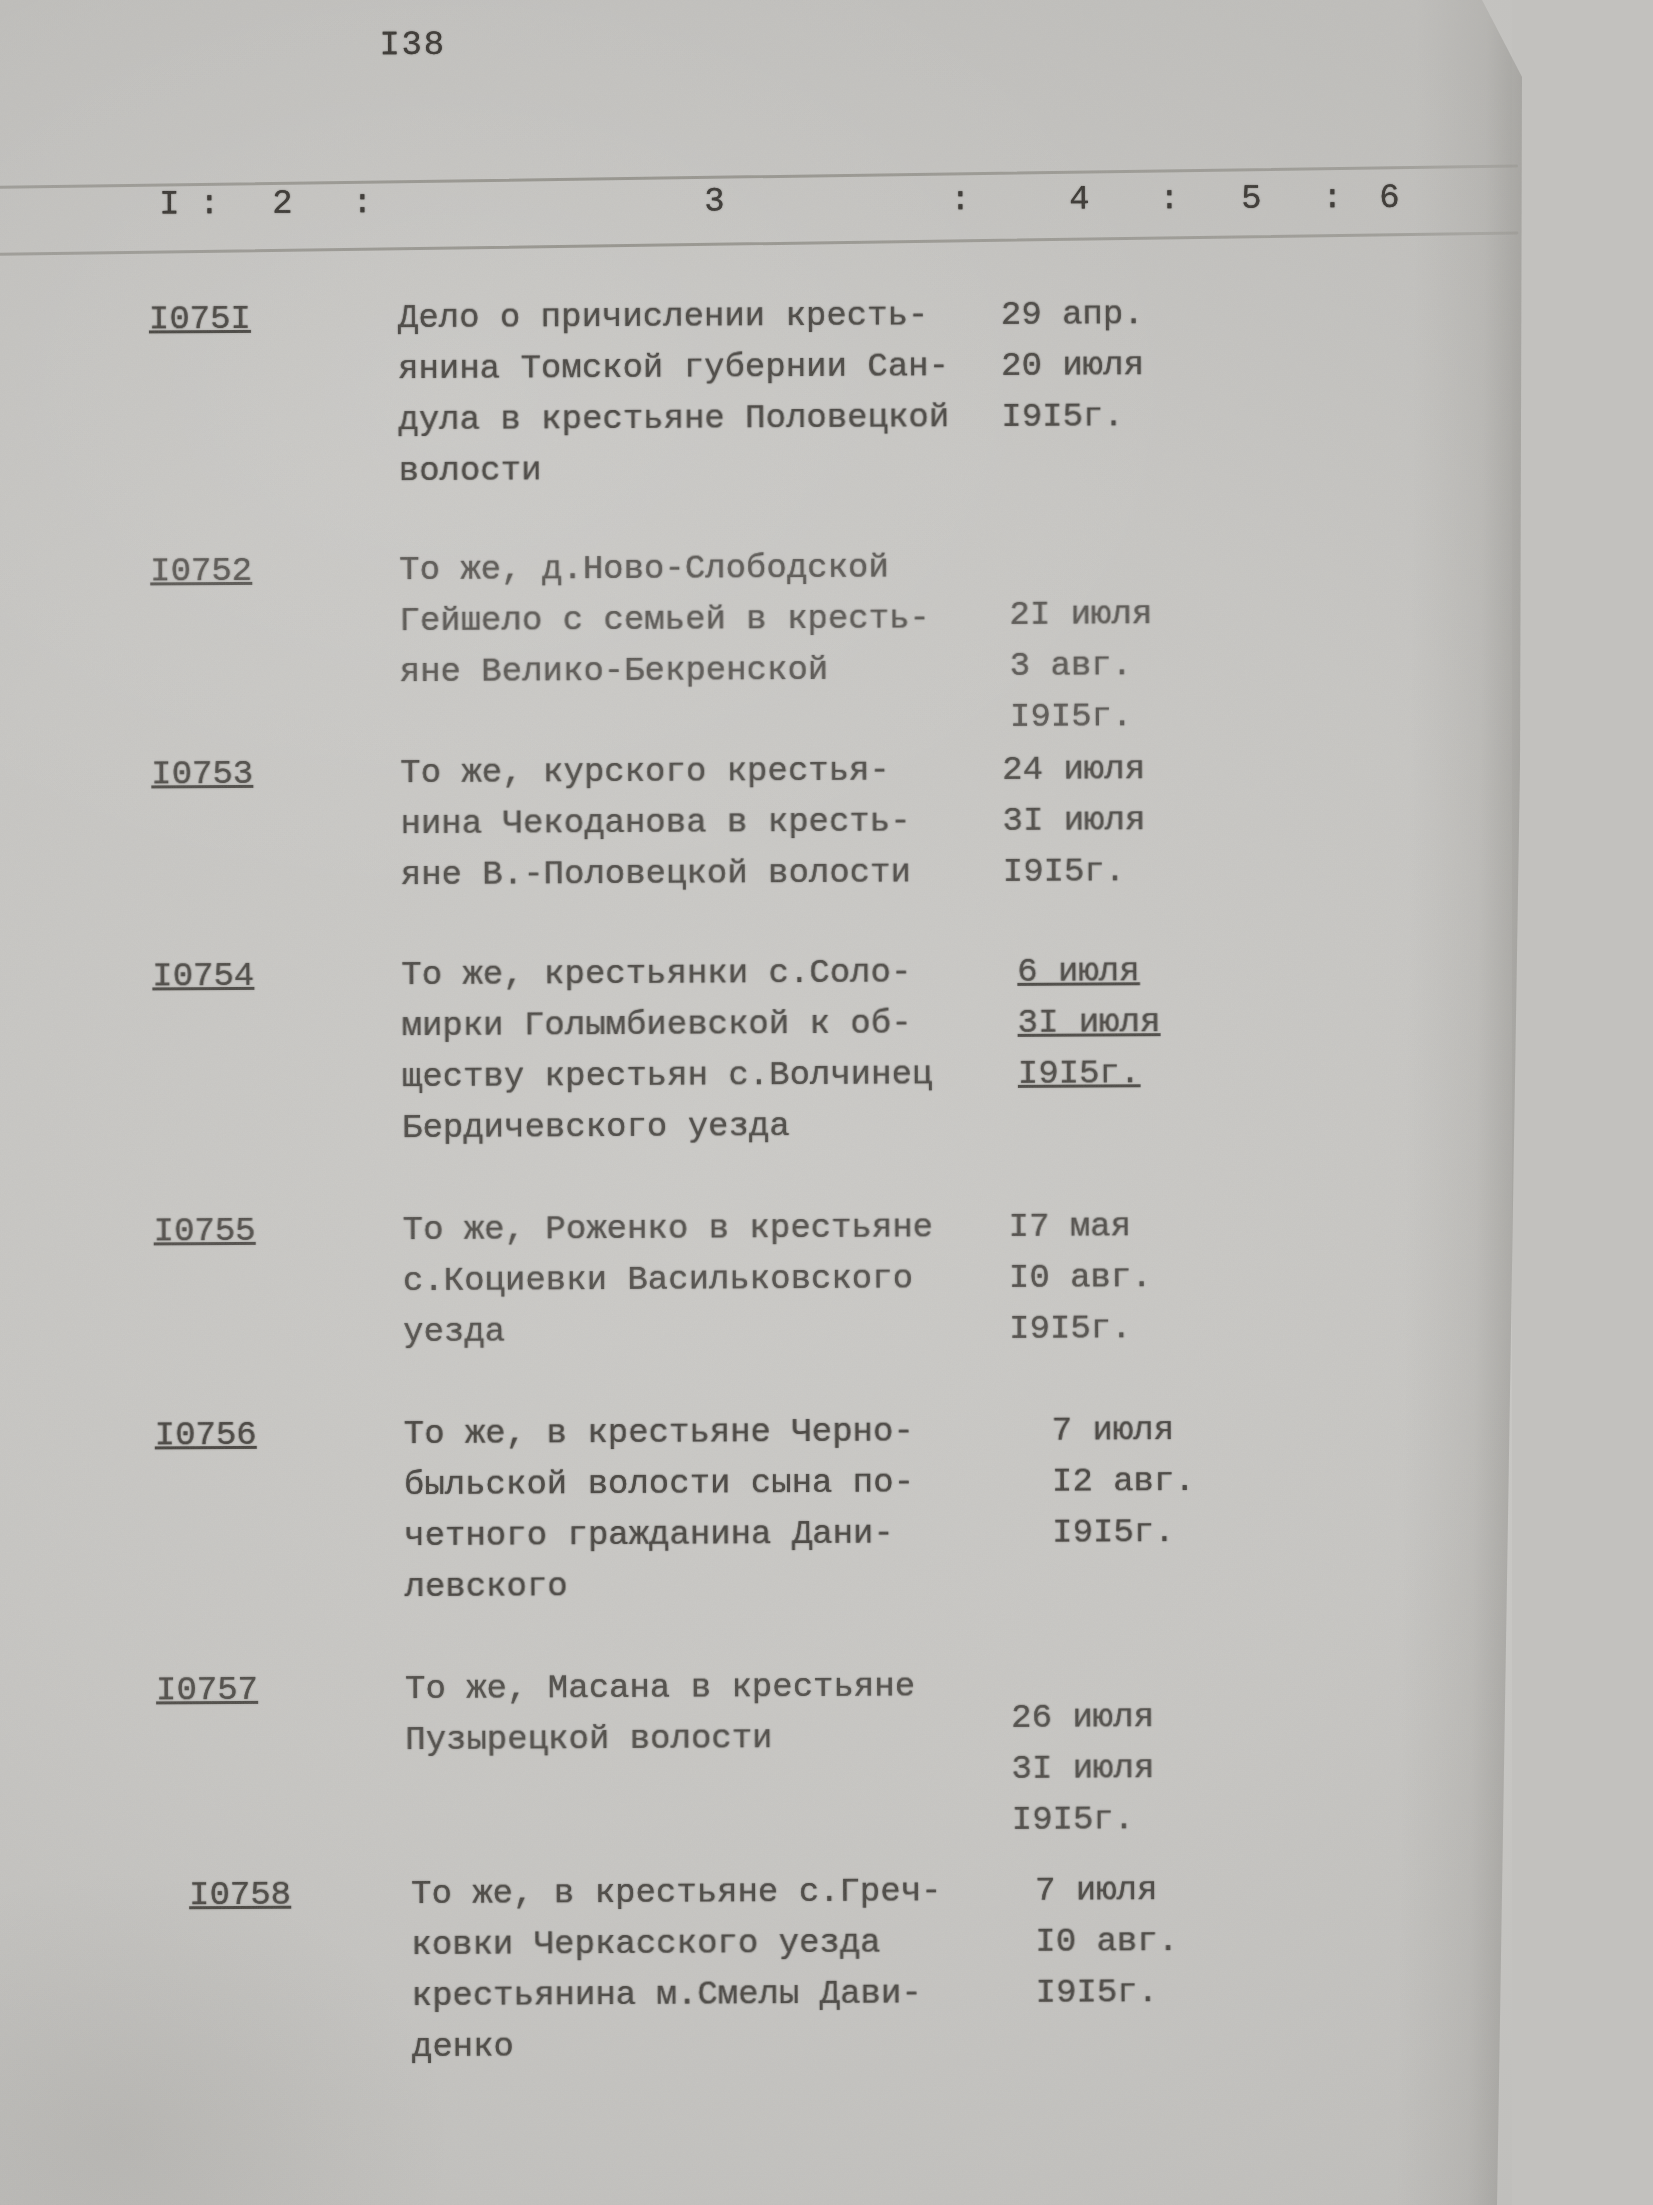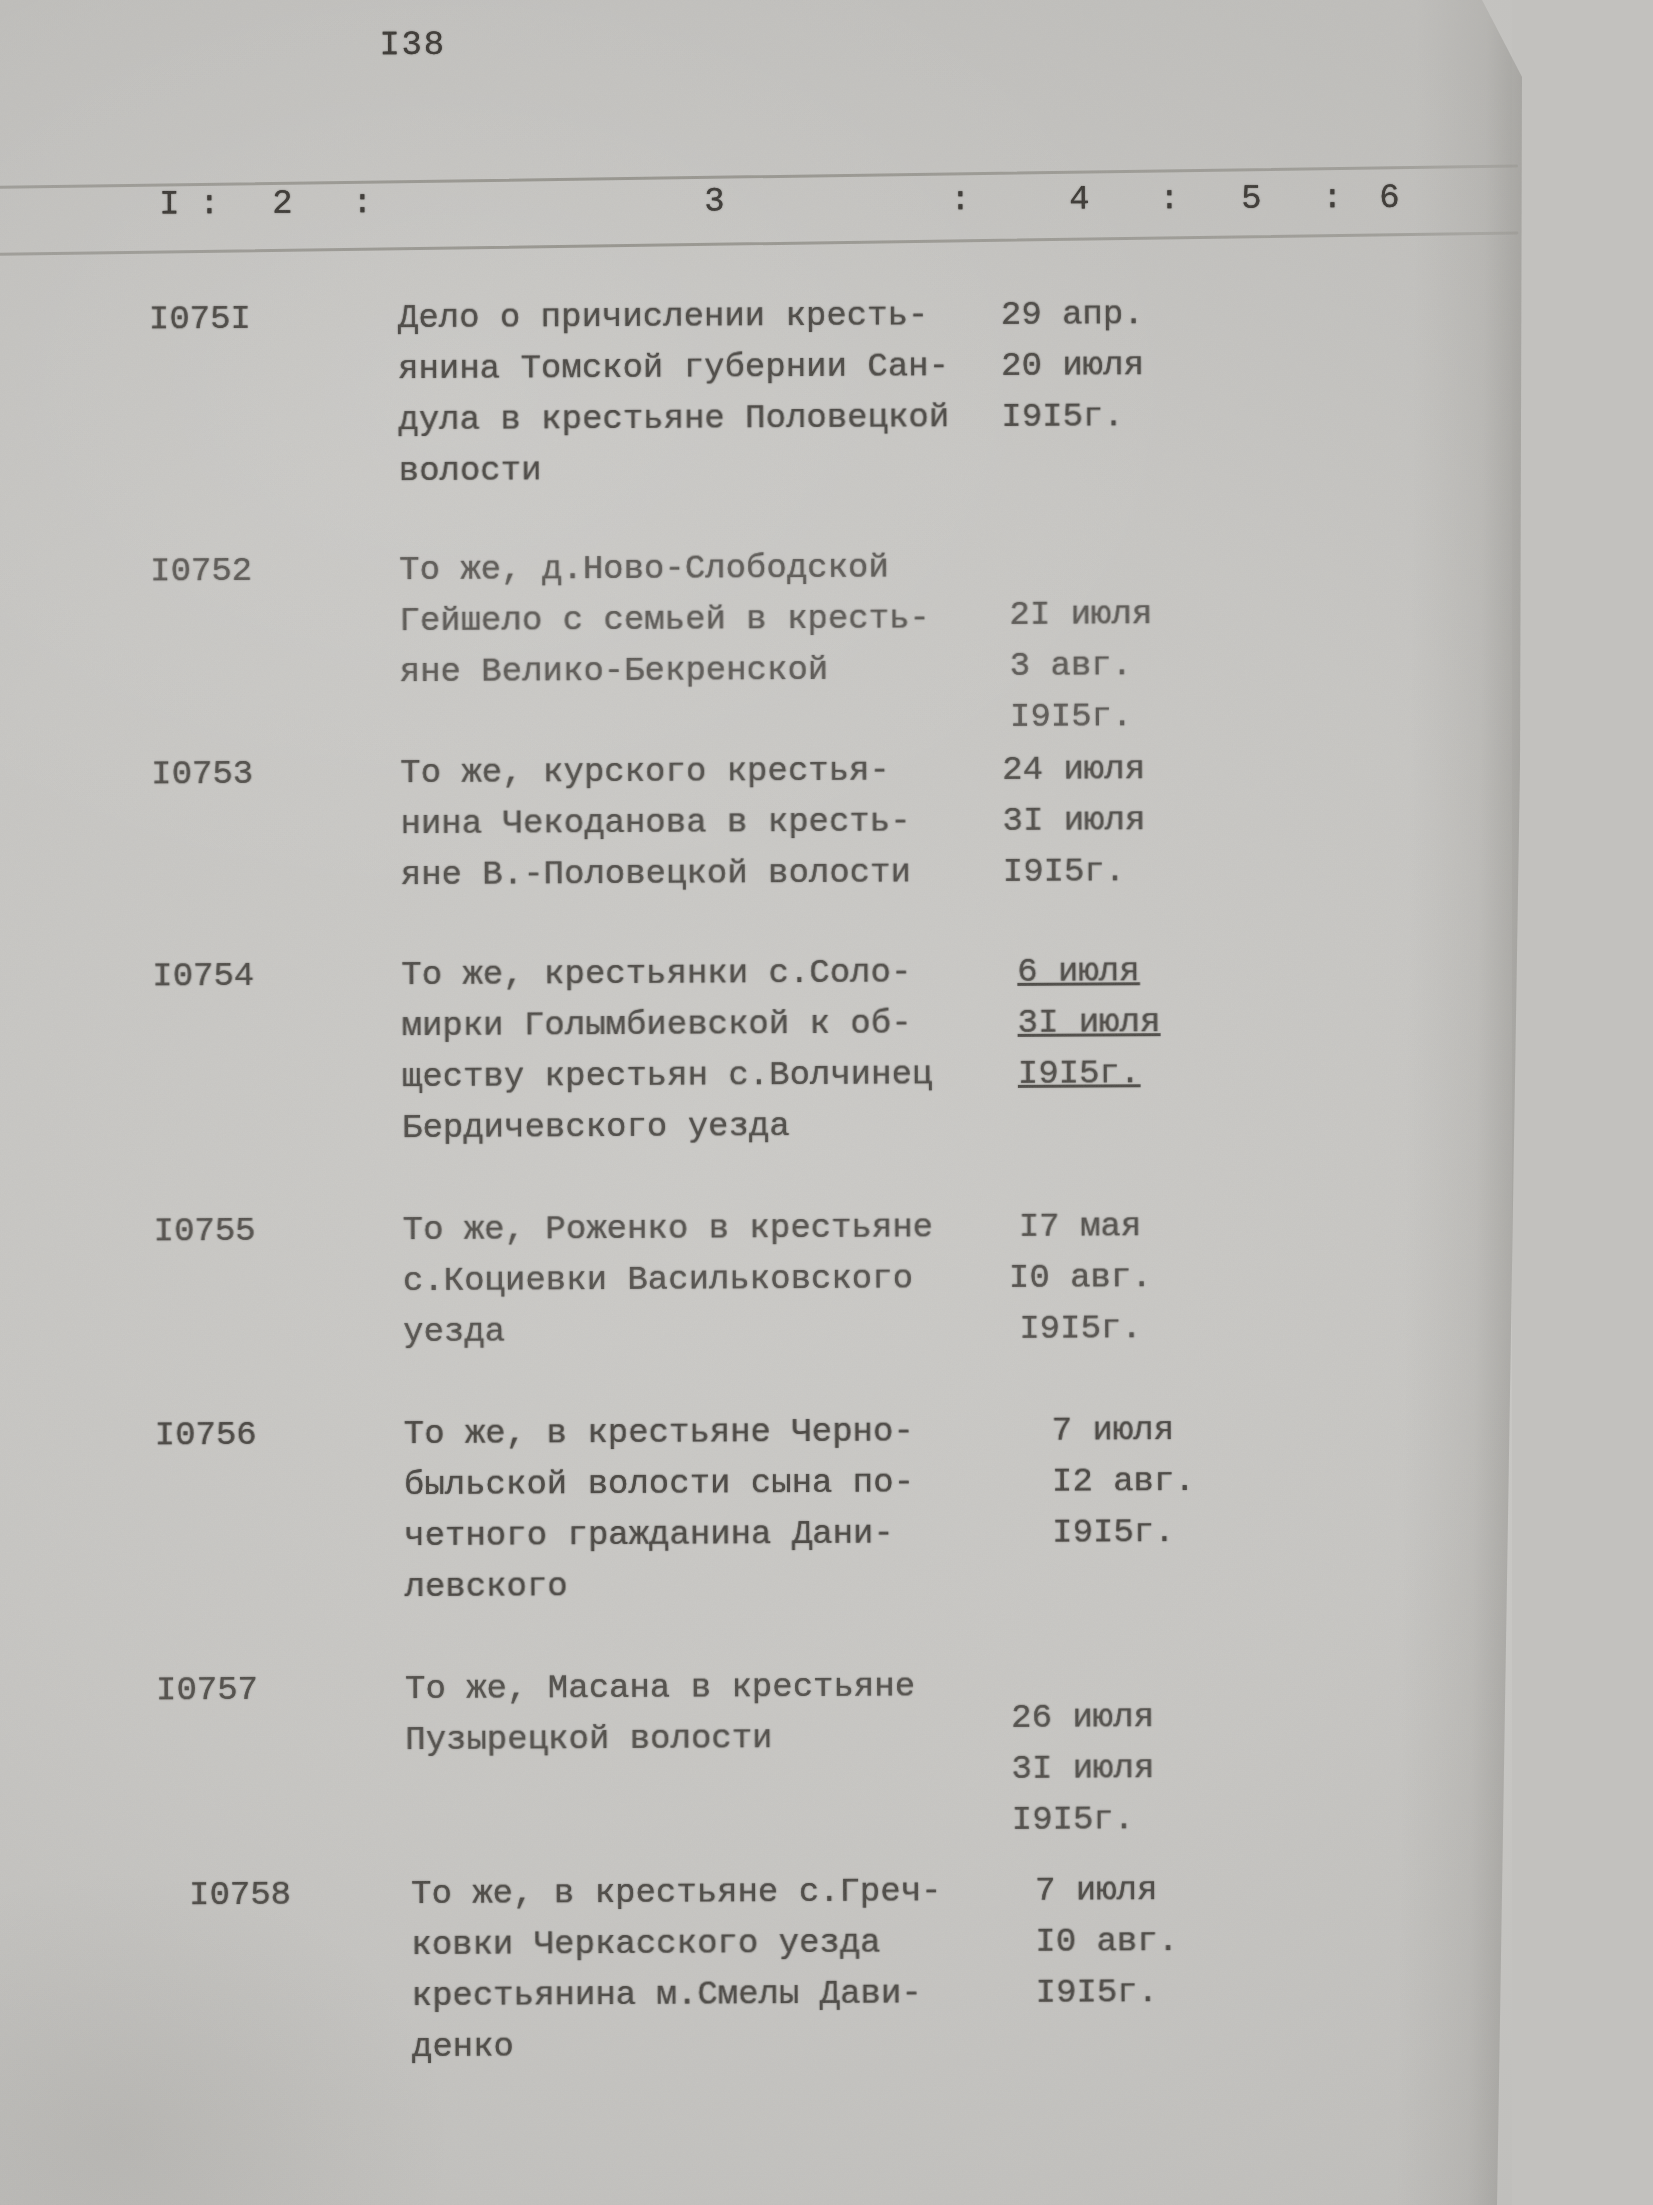--- a/index.html
+++ b/index.html
@@ -52,35 +52,35 @@
   .line-bottom { top: 242px; }
   .header-row span { position: absolute; top: 182px; }
   .hc0 { left: 164px; }  .hc1 { left: 204px; }
   .hc2 { left: 277px; }  .hc3 { left: 357px; }
   .hc4 { left: 709px; }  .hc5 { left: 955px; }
   .hc6 { left: 1074px; } .hc7 { left: 1164px; }
   .hc8 { left: 1246px; } .hc9 { left: 1327px; }
   .hc10 { left: 1384px; }
   .entry { position: absolute; left: 0; width: 100%; }
   .cell { position: absolute; top: 0; line-height: 51px; white-space: pre-line; }
-  .num   { left: 153px; }
+  .num   { left: 153px; text-decoration: underline; }
   .desc  { left: 402px; }
   .dates { left: 1005px; }
   .e0 { top: 291px;  opacity: .90; }
   .e1 { top: 543px;  opacity: .78; }
   .e2 { top: 746px;  opacity: .86; }
   .e3 { top: 948px; opacity: .88; }
   .e4 { top: 1203px; opacity: .84; }
   .e5 { top: 1407px; opacity: .92; }
   .e6 { top: 1662px; opacity: .86; }
   .e7 { top: 1867px; opacity: .90; }
   .e1 .dates { left: 1012px; margin-top: 48px; }
   .e2 .dates { left: 1004px; }
   .e3 .dates { left: 1018px; text-decoration: underline; }
-  .e4 .dates { left: 1008px; text-align: center; }
+  .e4 .dates { left: 1008px; }
   .e5 .dates { left: 1004px; margin-left: 46px; }
   .e6 .dates { left: 1008px; margin-top: 32px; }
   .e7 .dates { left: 1031px; }
   .e7 .num   { left: 185px; }
   .e7 .desc  { left: 407px; }
   .grain { position: absolute; inset: 0; opacity: .5; pointer-events: none; }
 </style>
 </head>
 <body>
 

